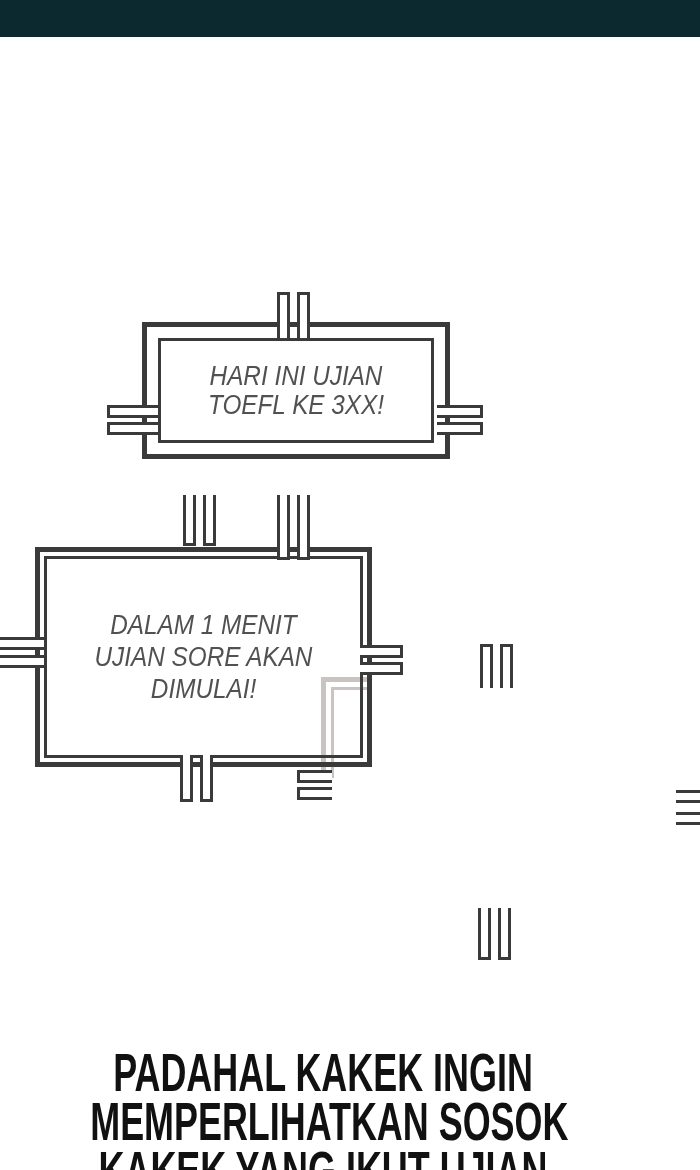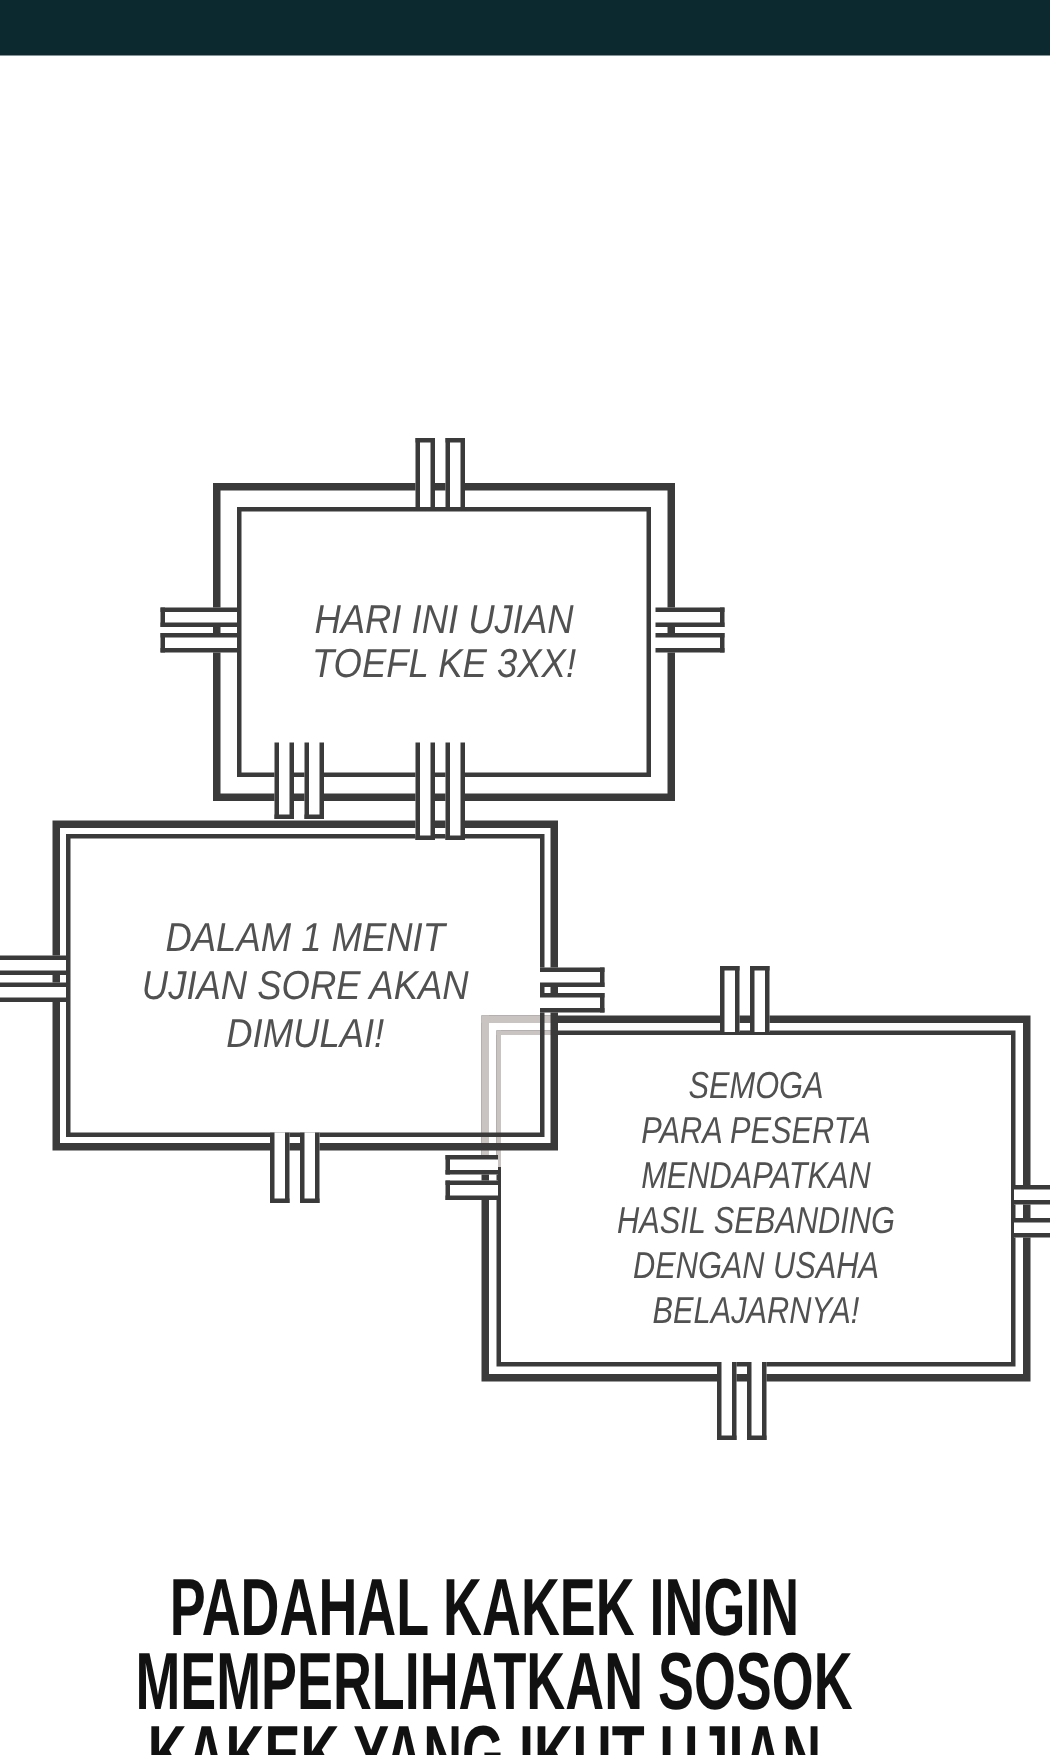--- a/index.html
+++ b/index.html
@@ -48,31 +48,20 @@
 </style>
 </head>
 <body>
 
 <div id="canvas">
 
   <div id="topbar" style="background: rgb(13, 41, 48);"></div>
 
   <div id="box3-fill" style="left:321px;top:677px;width:366px;height:244px;"></div>
 
-  <div id="box3" class="box-outer box-border-only" style="left:321px;top:677px;width:366px;height:244px;">
-    <div class="box-inner" style="left:5px;top:5px;right:5px;bottom:5px;"></div>
-    <div class="bubble-text">
-      <div class="tline">SEMOGA</div>
-      <div class="tline">PARA PESERTA</div>
-      <div class="tline">MENDAPATKAN</div>
-      <div class="tline">HASIL SEBANDING</div>
-      <div class="tline">DENGAN USAHA</div>
-      <div class="tline">BELAJARNYA!</div>
-    </div>
-  </div>
 
   <div class="ghost" style="left:321px;top:677px;width:49px;height:5px;"></div>
   <div class="ghost" style="left:321px;top:677px;width:5px;height:101px;"></div>
   <div class="ghost" style="left:331px;top:687px;width:39px;height:3px;"></div>
   <div class="ghost" style="left:331px;top:687px;width:3px;height:91px;"></div>
 
   <div class="prong ob" style="left:480px;top:644px;width:13px;height:44px;"></div>
   <div class="prong ob" style="left:500px;top:644px;width:13px;height:44px;"></div>
   <div class="prong ot" style="left:478px;top:908px;width:13px;height:52px;"></div>
   <div class="prong ot" style="left:498px;top:908px;width:13px;height:52px;"></div>
@@ -90,21 +79,21 @@
     </div>
   </div>
 
   <div class="prong or" style="left:-4px;top:637px;width:48px;height:13px;"></div>
   <div class="prong or" style="left:-4px;top:655px;width:48px;height:13px;"></div>
   <div class="prong ol" style="left:360px;top:645px;width:43px;height:13px;"></div>
   <div class="prong ol" style="left:360px;top:662px;width:43px;height:13px;"></div>
   <div class="prong ot" style="left:180px;top:755px;width:13px;height:47px;"></div>
   <div class="prong ot" style="left:200px;top:755px;width:13px;height:47px;"></div>
 
-  <div id="box1" class="box-outer" style="left:142px;top:322px;width:308px;height:212px;">
+  <div id="box1" class="box-outer" style="left:142px;top:322px;width:308px;height:137px;">
     <div class="box-inner" style="left:11px;top:11px;right:11px;bottom:11px;"></div>
     <div class="bubble-text">
       <div class="tline">HARI INI UJIAN</div>
       <div class="tline">TOEFL KE 3XX!</div>
     </div>
   </div>
 
   <div class="prong ob" style="left:277px;top:292px;width:13px;height:46px;"></div>
   <div class="prong ob" style="left:297px;top:292px;width:13px;height:46px;"></div>
   <div class="prong or" style="left:107px;top:405px;width:51px;height:13px;"></div>

